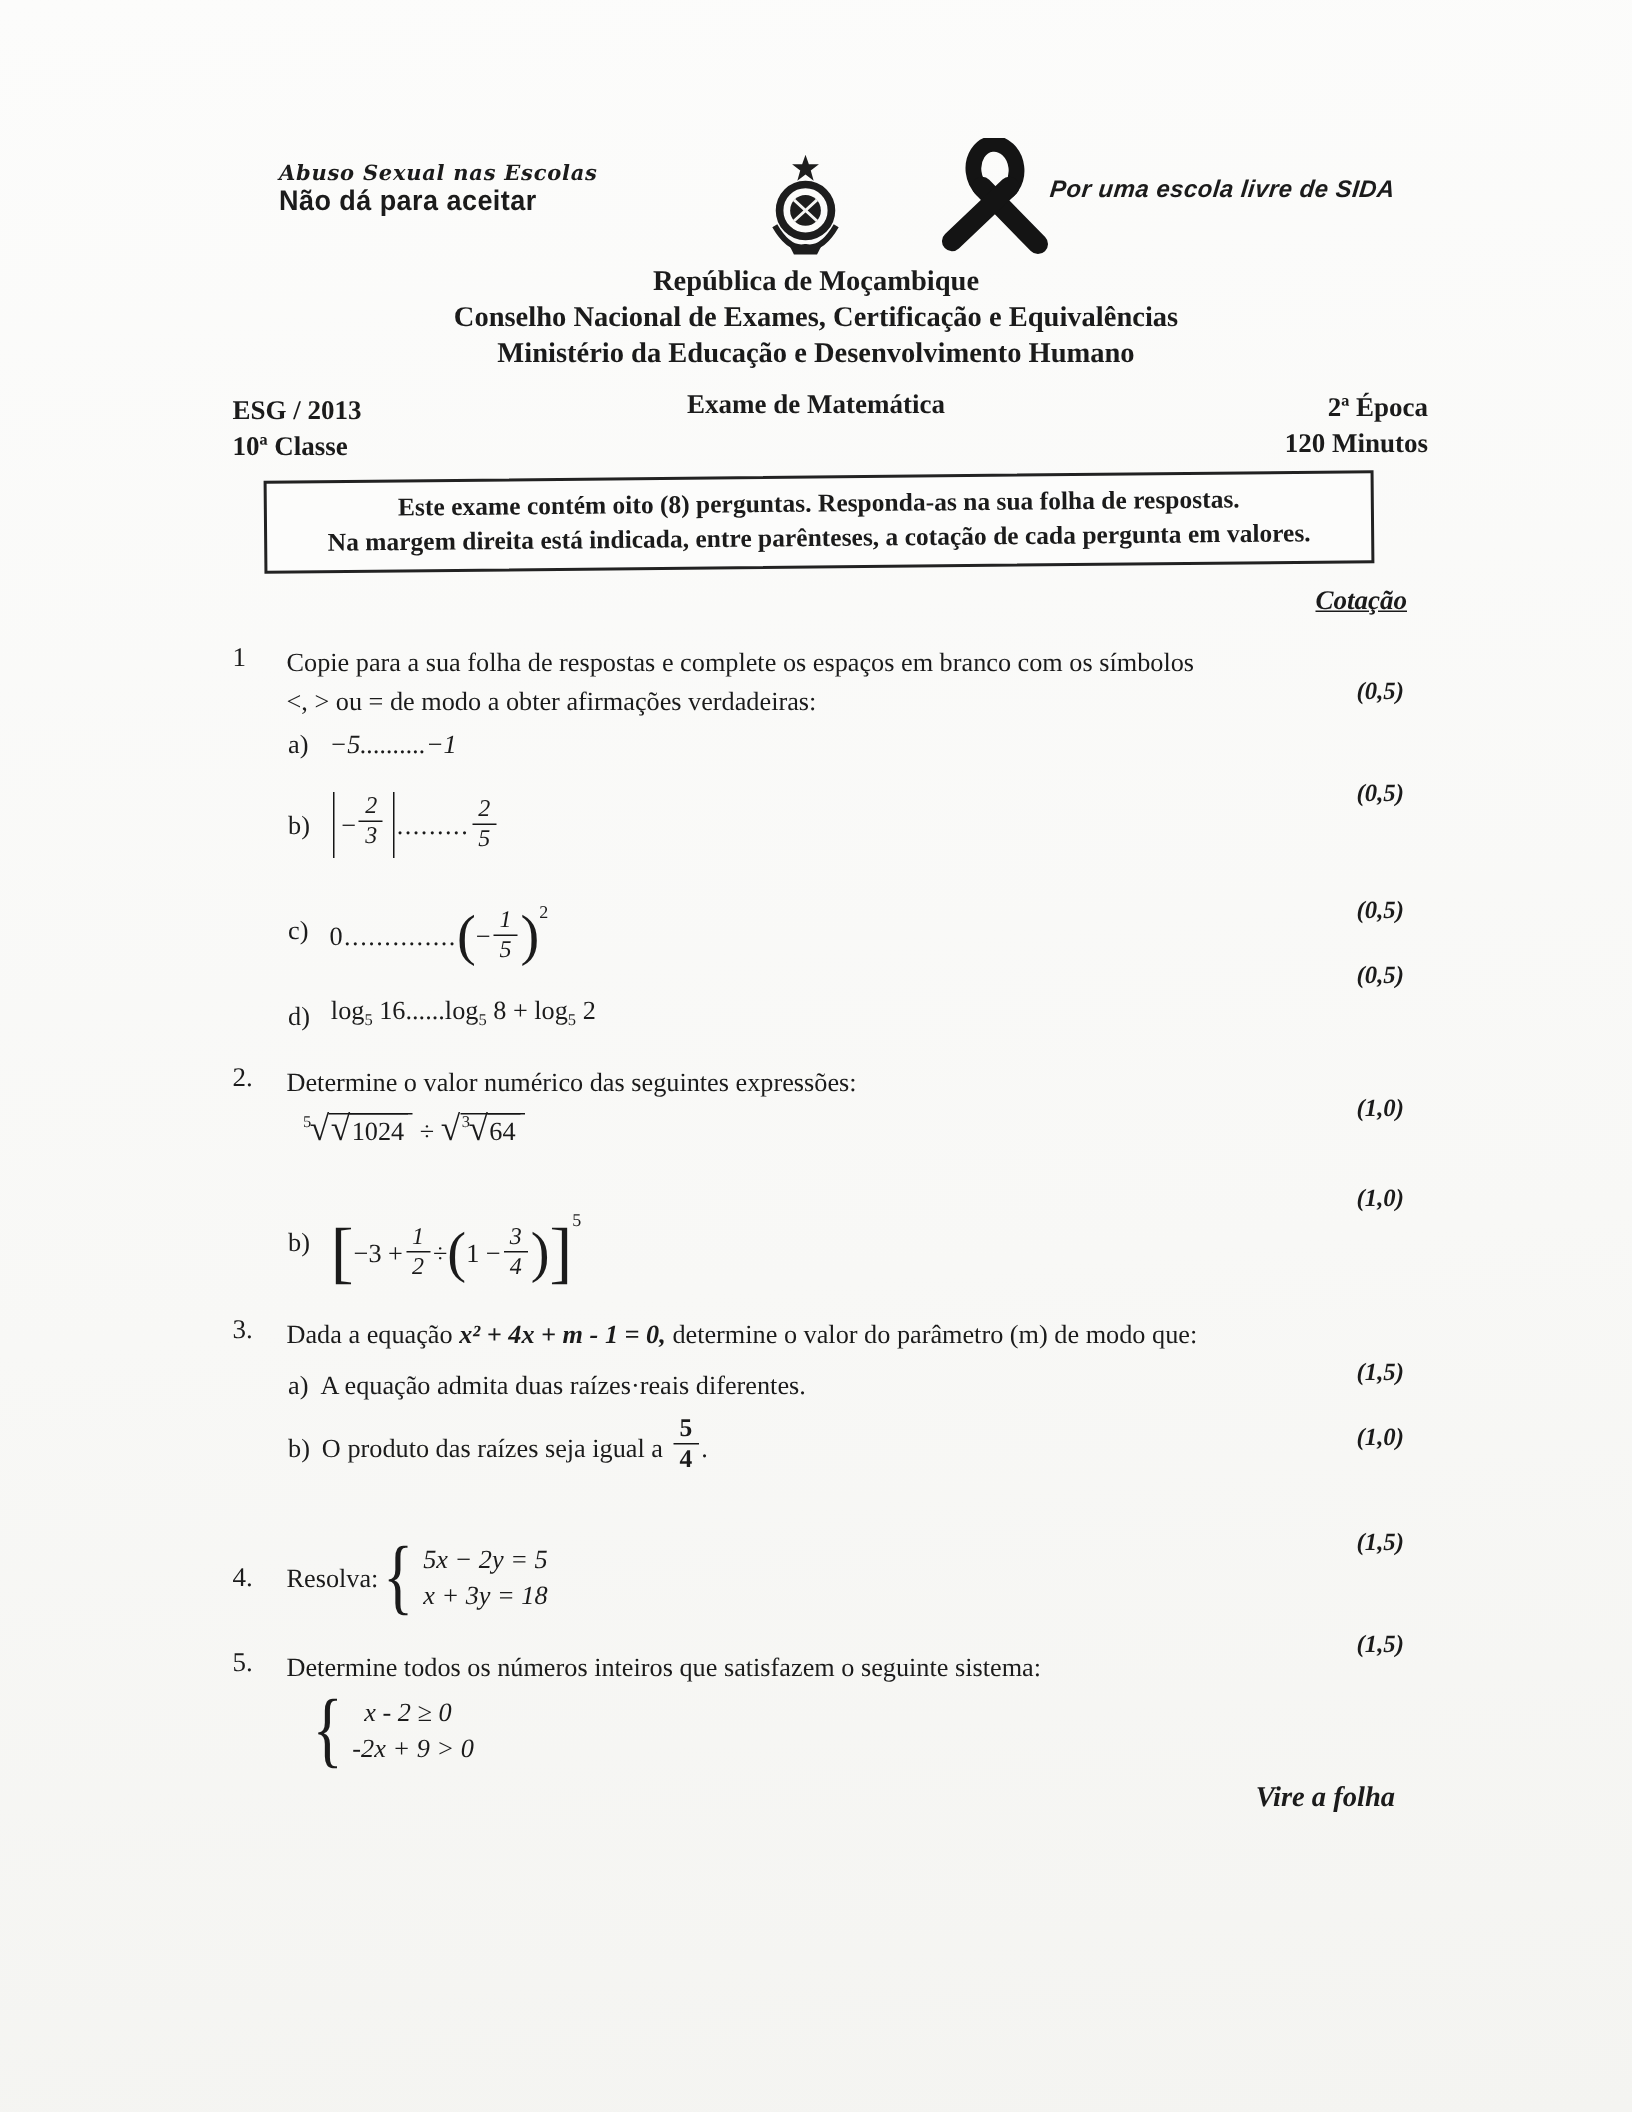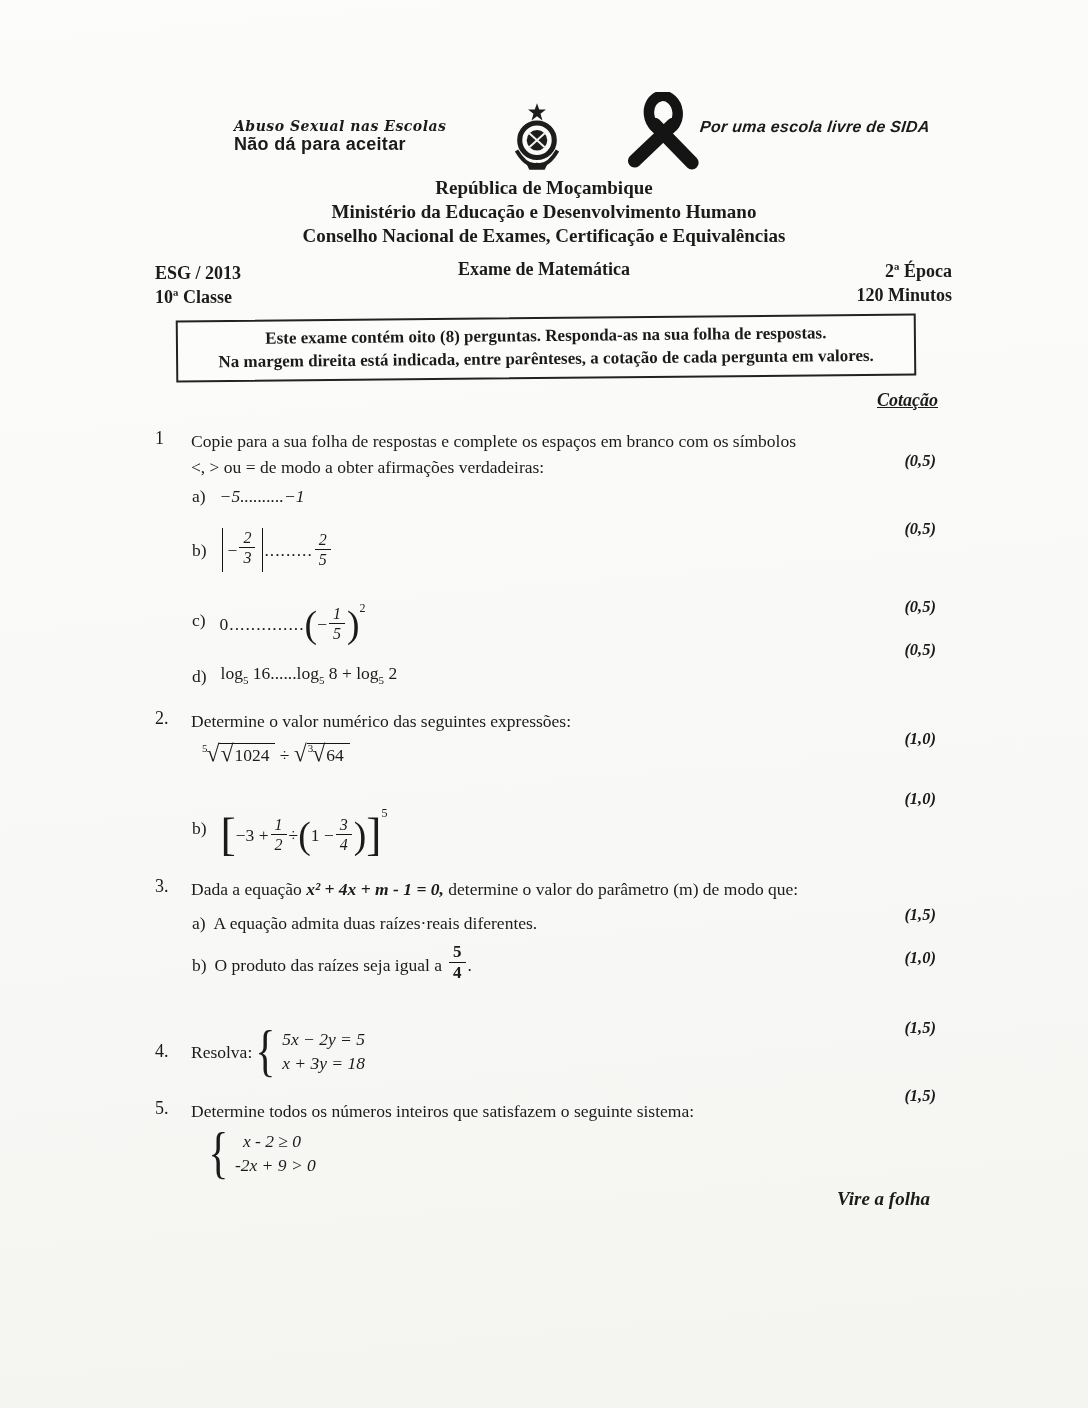--- a/index.html
+++ b/index.html
@@ -59,21 +59,21 @@
   .footer-note{font-weight:700;font-style:italic;font-size:19px;margin-left:40px;}
   .row{display:flex;align-items:center;}
   .lbl{margin-right:14px;font-size:17.5px;}
   .dots{letter-spacing:1px;}
 </style>
 </head>
 <body>
 
 <div class="page">
 
-  <div class="abs" style="left:186px;top:118px;margin-left:48px;">
+  <div class="abs" style="left:186px;top:108px;">
     <div class="campaign-script">Abuso Sexual nas Escolas</div>
     <div class="campaign-bold">Não dá para aceitar</div>
   </div>
 
   <div class="abs" style="left:505px;top:103px;">
     <svg width="64" height="72" viewBox="0 0 100 112" aria-hidden="true">
       <polygon points="50,0 53.5,10 64,10 55.5,16.5 58.5,27 50,20.5 41.5,27 44.5,16.5 36,10 46.5,10" fill="#1d1d1d"></polygon>
       <circle cx="50" cy="58" r="27" fill="none" stroke="#1d1d1d" stroke-width="8"></circle>
       <circle cx="50" cy="58" r="16" fill="#1d1d1d"></circle>
       <path d="M18,74 Q33,100 50,96 Q67,100 82,74" fill="none" stroke="#1d1d1d" stroke-width="6"></path>
@@ -86,22 +86,22 @@
     <svg class="abs" style="left:0;top:0;" width="96" height="86" viewBox="0 0 100 90" aria-hidden="true">
       <ellipse cx="43" cy="22" rx="15" ry="18" fill="none" stroke="#141414" stroke-width="11" transform="rotate(-7 43 22)"></ellipse>
       <path d="M34,34 L73,74" stroke="#141414" stroke-width="14" stroke-linecap="round"></path>
       <path d="M53,34 L13,72" stroke="#141414" stroke-width="14" stroke-linecap="round"></path>
     </svg>
     <div class="ribbon-slogan abs" style="left:78px;top:26px;white-space:nowrap;">Por uma escola livre de SIDA</div>
   </div>
 
   <div class="abs hdr" style="left:0;top:176px;">
     <div>República de Moçambique</div>
+    <div>Conselho Nacional de Exames, Certificação e Equivalências</div>
     <div>Ministério da Educação e Desenvolvimento Humano</div>
-    <div>Conselho Nacional de Exames, Certificação e Equivalências</div>
   </div>
 
   <div class="abs exam-left" style="left:155px;top:261px;">
     <div>ESG / 2013</div>
     <div>10ª Classe</div>
   </div>
   <div class="abs exam-title" style="left:0;top:259px;">Exame de Matemática</div>
   <div class="abs exam-right" style="right:136px;top:259px;">
     <div>2ª Época</div>
     <div>120 Minutos</div>

